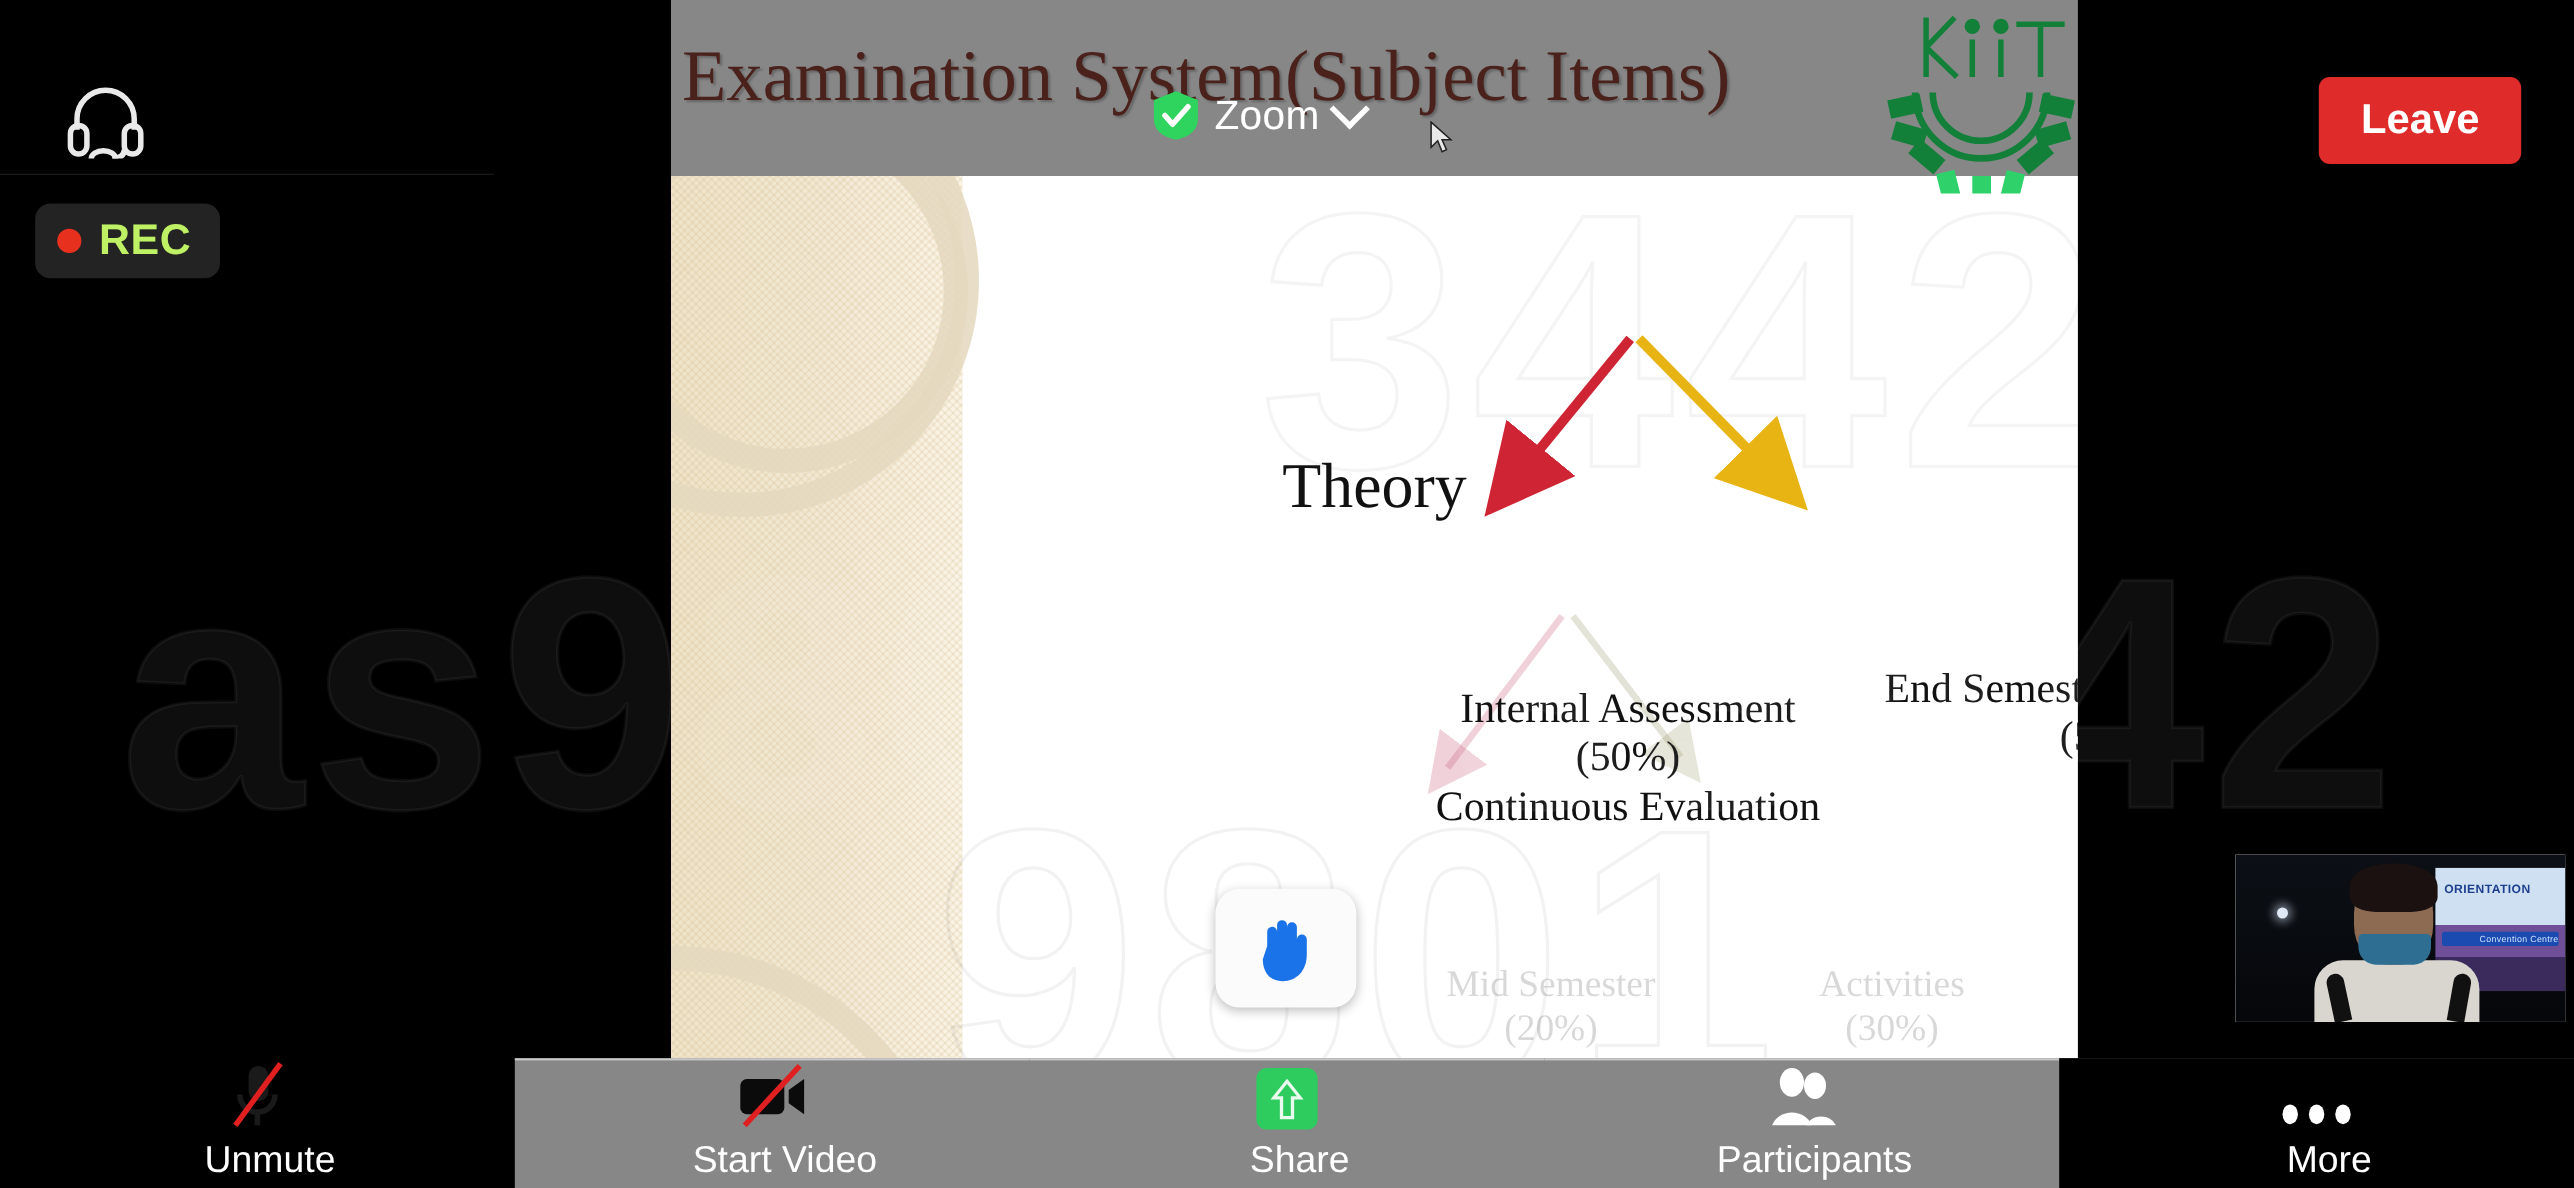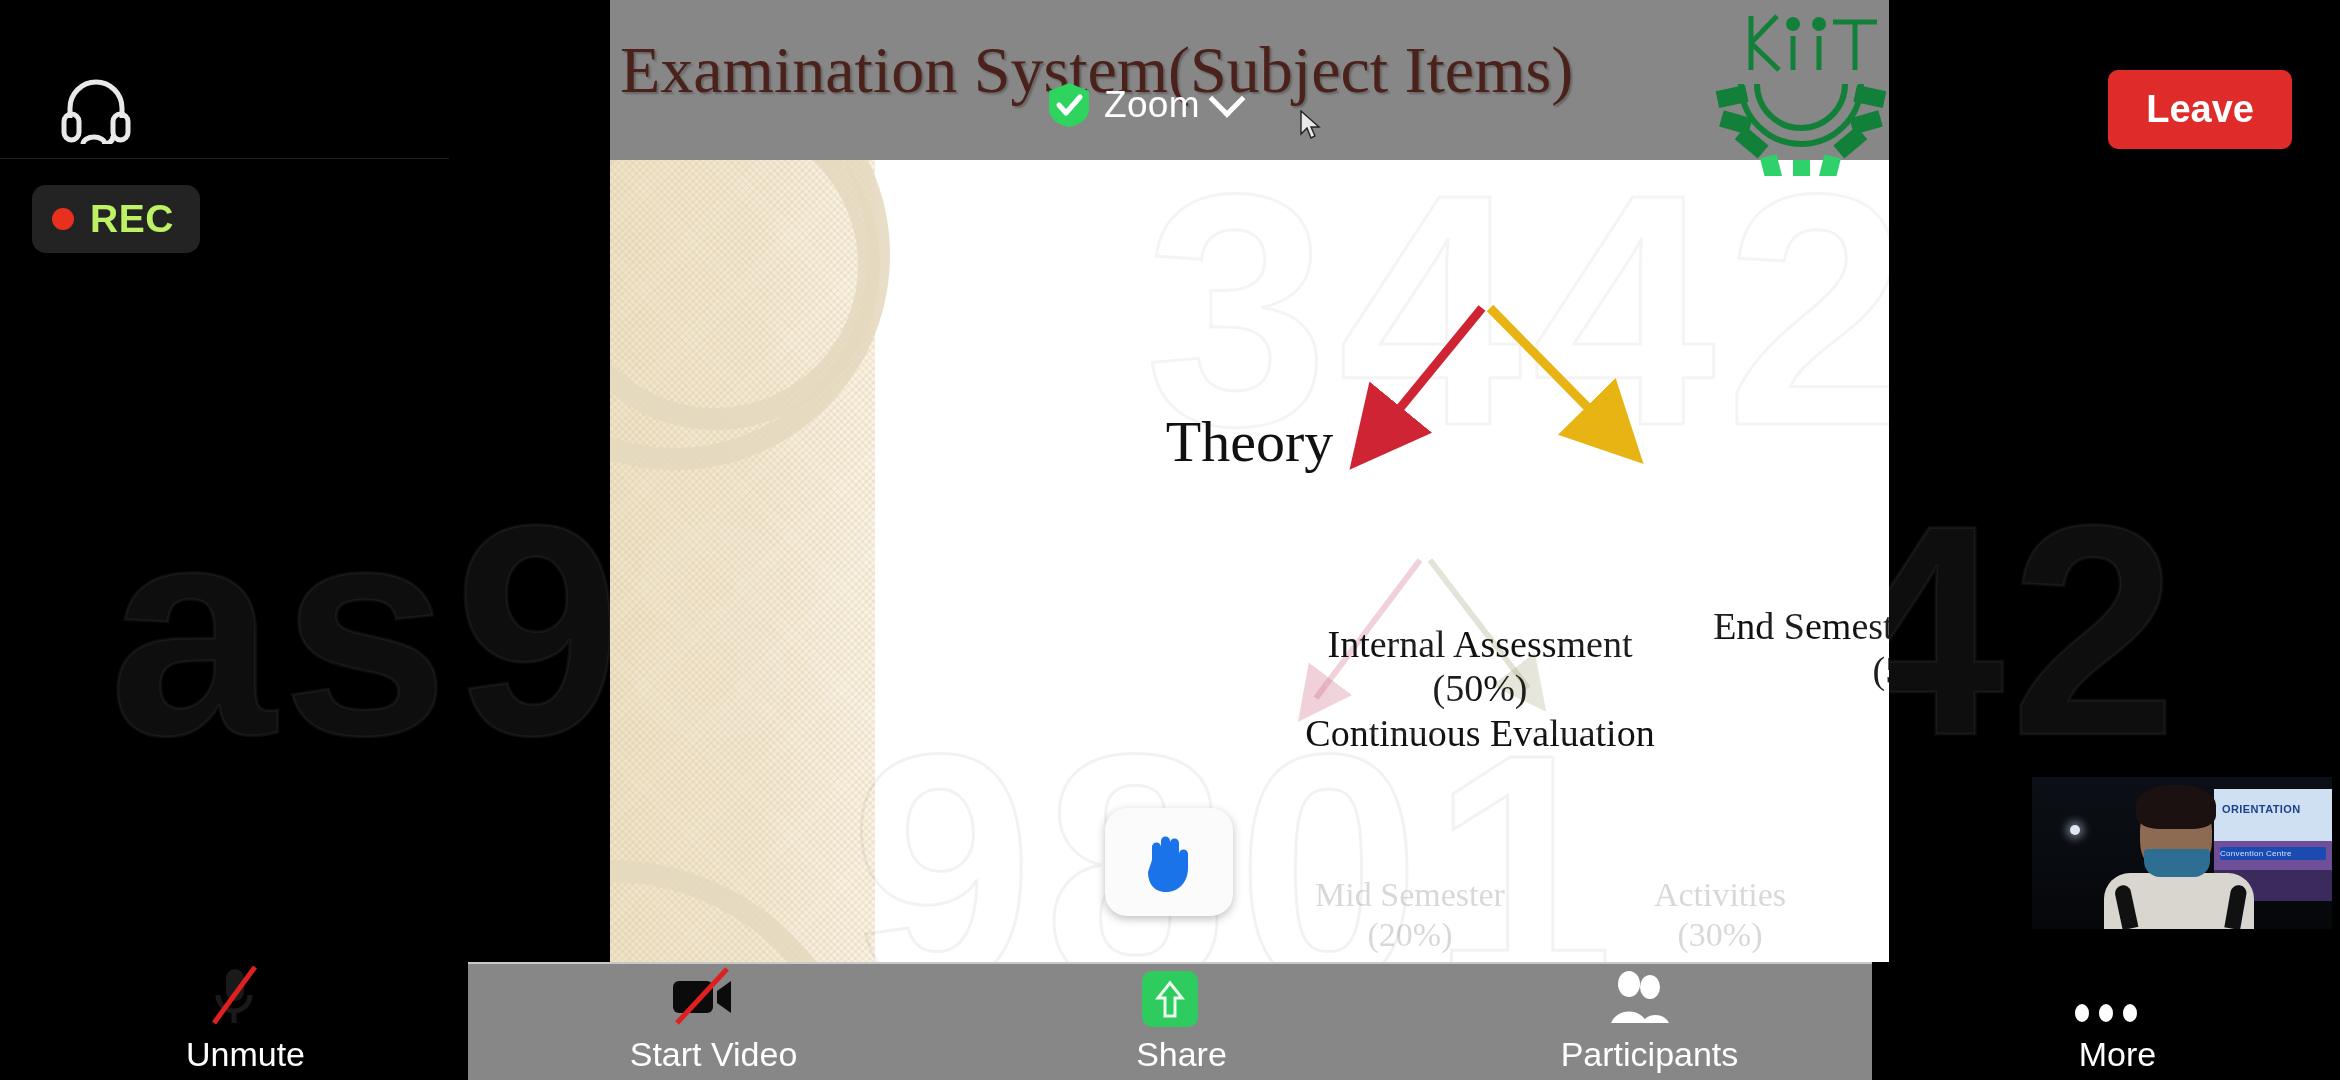--- a/index.html
+++ b/index.html
@@ -106,21 +106,21 @@
   .thumb{ position:absolute; left:2032px; top:777px; width:300px; height:152px;
      z-index:8; overflow:hidden; background:#ffffff; }
   .thumb .wall{ position:absolute; inset:0;
      background:linear-gradient(180deg,#0c1016,#05070a); }
   .thumb .scr{ position:absolute; right:0; top:12px; width:118px; height:112px;
      background:linear-gradient(180deg,#cfe0f2 0 46%, #6f4f97 46% 72%, #3b2a5c 72% 100%); }
   .thumb .scr .t{ position:absolute; left:8px; top:14px; font-size:11px; font-weight:700;
      color:#1c3f8f; letter-spacing:.4px; }
   .thumb .scr .b{ position:absolute; left:6px; top:58px; right:6px; height:13px;
      background:#1b4bb0; border-radius:2px; color:#cfe3ff; font-size:8px;
-     text-align:left; line-height:13px; letter-spacing:.3px; }
+     text-align:right; line-height:13px; letter-spacing:.3px; }
   .thumb .head{ position:absolute; left:108px; top:14px; width:72px; height:86px;
      background:#8d6a52; border-radius:46% 46% 42% 42%; }
   .thumb .hair{ position:absolute; left:104px; top:8px; width:80px; height:44px;
      background:#1a1110; border-radius:46% 46% 30% 30%; }
   .thumb .mask{ position:absolute; left:112px; top:72px; width:66px; height:28px;
      background:#2f6e93; border-radius:4px 4px 16px 16px; }
   .thumb .body{ position:absolute; left:72px; top:96px; width:150px; height:60px;
      background:#d8d6cf; border-radius:26px 26px 0 0; }
   .thumb .mic{ position:absolute; bottom:0; width:16px; height:44px; background:#111;
      border-radius:8px 8px 0 0; }

